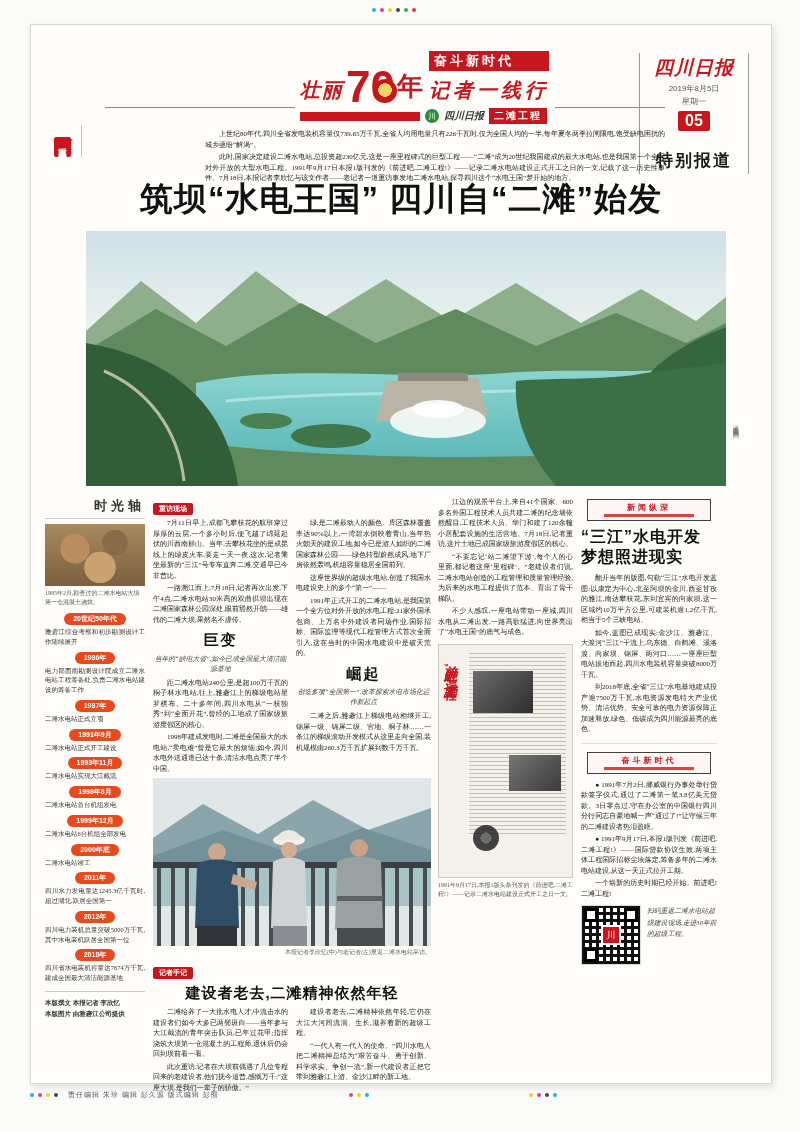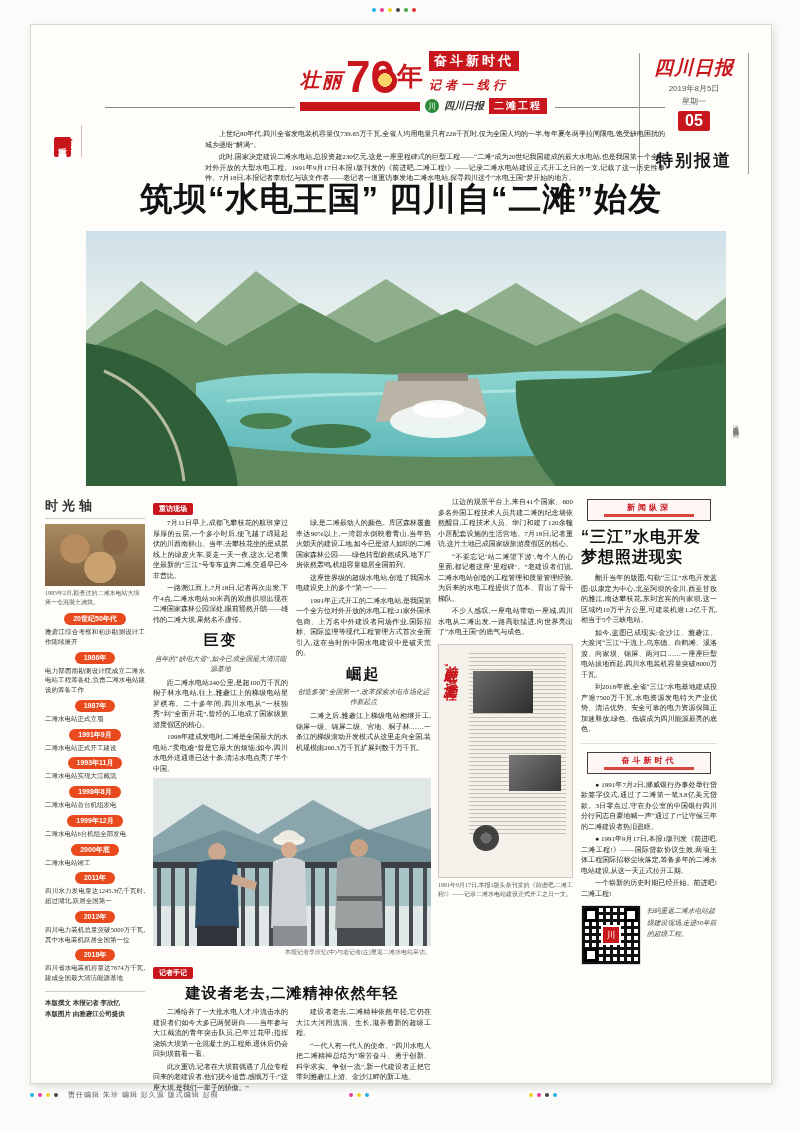--- a/index.html
+++ b/index.html
@@ -16,21 +16,21 @@
   .hdr{position:relative;height:128px;}
   .rule{position:absolute;height:1px;background:#888;}
   .banner{position:absolute;left:255px;top:18px;width:250px;}
   .b-row1{display:flex;align-items:flex-end;}
   .b-zl{font-family:"Liberation Serif",serif;font-style:italic;font-weight:bold;color:#c8161d;font-size:20px;letter-spacing:2px;}
   .b-70{font-size:44px;font-weight:900;color:#c8161d;line-height:.8;font-family:"Liberation Sans",sans-serif;position:relative;margin:0 2px;}
   .b-emb{position:absolute;right:-2px;top:10px;width:20px;height:20px;border-radius:50%;background:radial-gradient(circle at 50% 45%,#f6d468 0 45%,#c8161d 46%);border:2px solid #c8161d;}
   .b-nian{font-size:26px;font-weight:900;color:#c8161d;}
   .b-stack{margin-left:6px;display:flex;flex-direction:column;gap:6px;}
   .b-box{background:#c8161d;color:#fff;font-weight:bold;font-size:13px;padding:1px 5px;letter-spacing:3px;}
-  .b-script{font-family:Liberation Serif, serif;font-style:italic;font-weight:bold;color:#c8161d;font-size:12px;letter-spacing:4px;}
+  .b-script{font-family:Liberation Serif, serif;font-style:italic;font-weight:bold;color:#c8161d;font-size:20px;letter-spacing:4px;}
   .b-row2{display:flex;align-items:center;margin-top:4px;gap:5px;}
   .b-bar{height:9px;background:#c8161d;flex:0 0 120px;}
   .b-logo{width:14px;height:14px;border-radius:50%;background:#2e8b3a;color:#fff;font-size:8px;display:flex;align-items:center;justify-content:center;}
   .b-logotxt{font-family:"Liberation Serif",serif;font-style:italic;font-weight:bold;font-size:10px;color:#333;}
   .b-tag{background:#c8161d;color:#fff;font-size:10px;font-weight:bold;padding:1px 5px;letter-spacing:2px;}
   
   .masthead{position:absolute;right:8px;top:20px;width:96px;text-align:center;border-left:1px solid #999;border-right:1px solid #999;padding:2px 6px;}
   .m-brand{font-family:"Liberation Serif",serif;font-style:italic;font-weight:900;color:#c8161d;font-size:19px;letter-spacing:1px;}
   .m-date{font-size:8px;color:#555;margin-top:2px;}
   .m-num{display:inline-block;background:#c8161d;color:#fff;font-weight:900;font-size:16px;padding:1px 7px;margin-top:4px;border-radius:2px;}
@@ -48,21 +48,21 @@
   .mainphoto{position:absolute;left:55px;top:206px;width:640px;height:255px;background:#dde;}
   .mp-cap{position:absolute;left:700px;top:395px;writing-mode:vertical-rl;font-size:6px;color:#777;letter-spacing:1px;}
   
   .content{position:absolute;left:14px;top:472px;width:712px;display:flex;gap:8px;}
   .rail-l{flex:0 0 100px;}
   .mid{flex:0 0 420px;display:flex;gap:7px;}
   .midL{flex:0 0 278px;}
   .midR{flex:0 0 135px;}
   .rail-r{flex:0 0 136px;}
   
-  .tl-title{text-align:left;font-size:13px;font-weight:900;color:#333;letter-spacing:4px;border-bottom:1px solid #ccc;padding-bottom:3px;margin-bottom:5px;}
+  .tl-title{text-align:right;font-size:13px;font-weight:900;color:#333;letter-spacing:4px;border-bottom:1px solid #ccc;padding-bottom:3px;margin-bottom:5px;}
   .tl-photo{width:100px;height:62px;background:radial-gradient(circle at 30% 40%,#b98d5f 0 18%,transparent 19%),radial-gradient(circle at 70% 30%,#8a6a48 0 15%,transparent 16%),radial-gradient(circle at 55% 70%,#c9a270 0 22%,transparent 23%),linear-gradient(180deg,#a88a60,#7c5f3e);}
   .tl-pcap{font-size:6px;color:#555;line-height:1.5;margin:3px 0 6px 0;font-family:"Liberation Serif",serif;}
   .pill{display:block;width:fit-content;margin:5px auto 2px auto;background:#e8491d;color:#fff;font-size:7px;font-weight:bold;border-radius:8px;padding:1px 9px;}
   .tl-txt{font-size:6.5px;color:#333;line-height:1.5;text-align:justify;font-family:"Liberation Serif",serif;}
   .tl-credits{border-top:1px solid #ccc;margin-top:8px;padding-top:5px;font-size:6.5px;color:#333;font-weight:bold;line-height:1.8;}
   
   .lbl-red{display:inline-block;background:#c8161d;color:#fff;font-size:7px;font-weight:bold;padding:1px 6px;border-radius:2px;margin-bottom:3px;}
   .cols2{column-count:2;column-gap:8px;}
   .bodytxt{font-family:"Liberation Serif",serif;font-size:7px;line-height:1.5;color:#222;text-align:justify;}
   .bodytxt p{margin:0 0 2px 0;text-indent:14px;}

